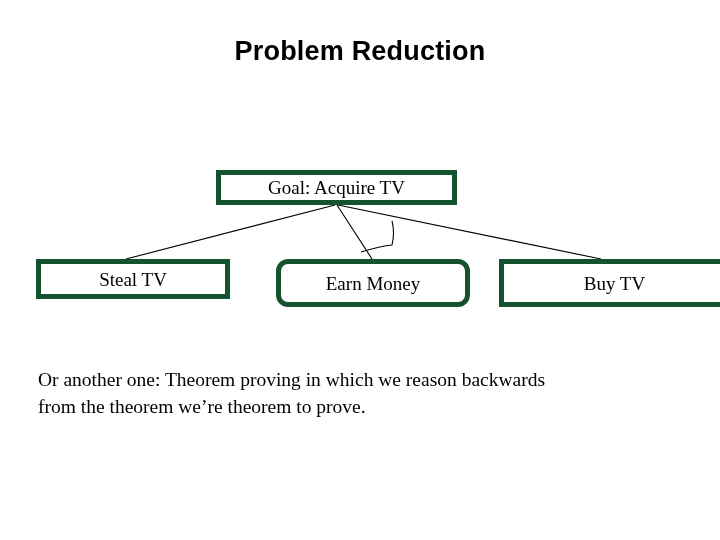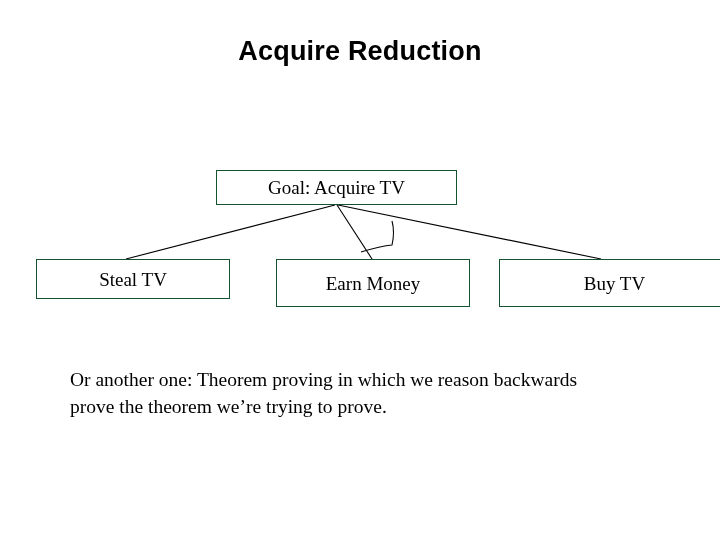--- a/index.html
+++ b/index.html
@@ -33,58 +33,57 @@
   #graph-svg {
     position: absolute;
     left: 0;
     top: 0;
     width: 720px;
     height: 540px;
   }
   .node-box {
     position: absolute;
     box-sizing: border-box;
-    border: 1px solid #14532d;
+    border: 5px solid #14532d;
     background: #ffffff;
     display: flex;
     align-items: center;
     justify-content: center;
     font-family: "Liberation Serif", "DejaVu Serif", serif;
     font-size: 19px;
     line-height: 1;
     color: #000000;
     white-space: nowrap;
   }
   #node-goal      { left: 216px; top: 170px; width: 241px; height: 35px; }
   #node-steal-tv  { left: 36px;  top: 259px; width: 194px; height: 40px; }
-  #node-earn-money{ left: 276px; top: 259px; width: 194px; height: 48px; }
+  #node-earn-money{ left: 276px; top: 259px; width: 194px; height: 48px; border-radius: 12px; }
   #node-buy-tv    { left: 499px; top: 259px; width: 231px; height: 48px; }
 
   #body-text {
     position: absolute;
     left: 38px;
     top: 366px;
     width: 650px;
     font-family: "Liberation Serif", "DejaVu Serif", serif;
     font-size: 19.5px;
     line-height: 27px;
     color: #000000;
-    margin-left: 32px;
   }
   #body-text .line {
     display: block;
     white-space: nowrap;
   }
 </style>
 </head>
 <body>
 
 <div id="slide">
 
-  <div id="slide-title">Acquire Reduction</div>
+  <div id="slide-title">Problem Reduction</div>
 
   <svg id="graph-svg" viewBox="0 0 720 540">
     <g stroke="#000000" stroke-width="1.1" fill="none" shape-rendering="geometricPrecision">
       <line x1="335" y1="205" x2="126" y2="259"></line>
       <line x1="337" y1="205" x2="372" y2="259"></line>
       <line x1="338" y1="205" x2="601" y2="259"></line>
       <path d="M 361 252 Q 381 246 392 245 Q 395 232 392 221"></path>
     </g>
   </svg>
 
@@ -99,16 +98,16 @@
   <div class="node-box" id="node-earn-money">
     <span>Earn Money</span>
   </div>
 
   <div class="node-box" id="node-buy-tv">
     <span>Buy TV</span>
   </div>
 
   <div id="body-text">
     <span class="line">Or another one: Theorem proving in which we reason backwards</span>
-    <span class="line">prove the theorem we’re trying to prove.</span>
+    <span class="line">from the theorem we’re theorem to prove.</span>
   </div>
 
 </div>
 
 </body></html>

